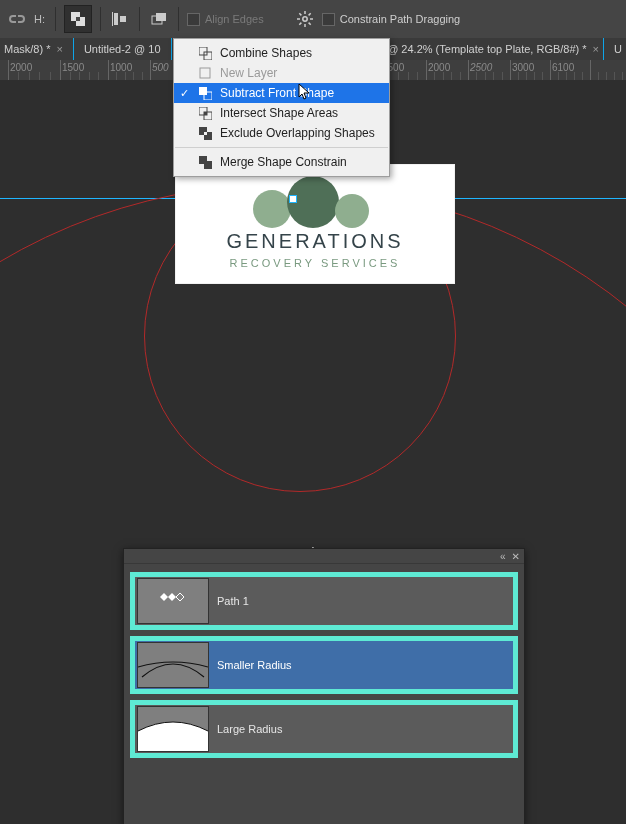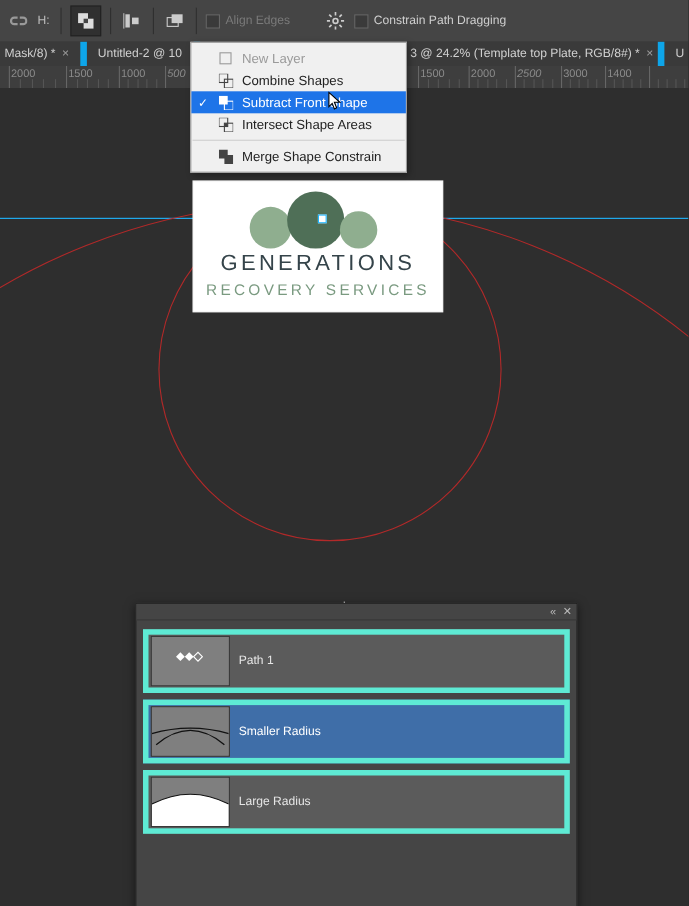--- a/index.html
+++ b/index.html
@@ -6,40 +6,40 @@
   .toolbar{position:absolute;left:0;top:0;right:0;height:38px;background:#454545;border-bottom:1px solid #2a2a2a;display:flex;align-items:center;padding:0 6px;gap:6px}
   .tb-sep{width:1px;height:24px;background:#2f2f2f;margin:0 2px}
   .tb-icon{width:22px;height:22px;display:flex;align-items:center;justify-content:center;color:#ccc}
   .tb-icon svg{display:block}
   .tb-label{color:#7a7a7a;font-size:11px}
   .tb-field{color:#bdbdbd;font-size:11px;margin-right:2px}
   .gear{color:#ccc}
   .chk{width:11px;height:11px;border:1px solid #666;background:#3a3a3a;display:inline-block;vertical-align:middle;margin-right:5px}
   .chkrow{display:flex;align-items:center;color:#cfcfcf;font-size:11px}
   .tabbar{position:absolute;left:0;top:38px;right:0;height:22px;background:#3a3a3a;border-bottom:1px solid #222;display:flex;align-items:stretch}
-  .tab{padding:0 10px;display:flex;align-items:center;gap:6px;border-right:6px solid #0ea5e9;color:#d0d0d0;font-size:11px;white-space:nowrap}
+  .tab{padding:0 10px;display:flex;align-items:center;gap:6px;border-right:1px solid #0ea5e9;color:#d0d0d0;font-size:11px;white-space:nowrap}
   .tab.cut-left{padding-left:4px}
   .tab.cut-right{padding-right:4px}
   .tab .x{color:#9a9a9a;font-size:11px;line-height:1}
   .ruler{position:absolute;left:0;top:60px;right:0;height:20px;background:#3e3e3e;border-bottom:1px solid #222;overflow:hidden}
   .tick{position:absolute;top:0;bottom:0;width:1px;background:#555}
   .tick.minor{top:12px;background:#555}
   .tick.major{top:0;background:#666}
   .ticklabel{position:absolute;top:2px;font-size:10px;color:#8a8a8a;transform:translateX(2px)}
   .canvas{position:absolute;left:0;top:80px;right:0;bottom:0;background:#2e2e2e;overflow:hidden}
   .guide-h{position:absolute;left:0;right:0;height:1px;background:#1fb6ff}
   .logo-card{position:absolute;background:#fff;box-shadow:0 0 0 1px rgba(0,0,0,.05) inset}
   .logo-wrap{width:100%;height:100%;display:flex;flex-direction:column;align-items:center;justify-content:center}
   .trees{position:relative;width:140px;height:44px}
   .tree{position:absolute;border-radius:50%}
   .t1{width:38px;height:38px;background:#8fae8f;left:8px;top:10px}
   .t2{width:52px;height:52px;background:#4f6f57;left:42px;top:-4px}
   .t3{width:34px;height:34px;background:#8fae8f;left:90px;top:14px}
   .brand{font-size:20px;letter-spacing:3px;color:#35444a;margin-top:6px;font-weight:400}
-  .brand-sub{font-size:14px;letter-spacing:3px;color:#7a9a80;margin-top:4px}
+  .brand-sub{font-size:11px;letter-spacing:3px;color:#7a9a80;margin-top:4px}
   .sel-handle{position:absolute;width:6px;height:6px;background:#fff;border:1px solid #1fb6ff}
   .circle-path{position:absolute;border:1px solid #b22929;border-radius:50%;background:none}
   .dropdown{position:absolute;background:#f0f0f0;border:1px solid #9d9d9d;box-shadow:2px 2px 6px rgba(0,0,0,.35);min-width:195px;padding:4px 0;color:#222;font-size:12px;z-index:100}
   .dd-item{display:flex;align-items:center;height:20px;padding:0 14px 0 24px;gap:8px;position:relative}
   .dd-item.disabled{color:#9a9a9a}
   .dd-item.hover{background:#1e74e8;color:#fff}
   .dd-item .check{position:absolute;left:6px;color:inherit;font-size:11px}
   .dd-item .ico{width:14px;height:14px;display:flex;align-items:center;justify-content:center}
   .dd-sep{height:1px;background:#cfcfcf;margin:4px 1px}
   .cursor{position:absolute;width:14px;height:18px;z-index:101}
@@ -178,95 +178,105 @@
     <div class="tick minor" style="left: 484.8px;"></div>
     <div class="tick minor" style="left: 493.2px;"></div>
     <div class="tick minor" style="left: 501.6px;"></div>
     <div class="tick major" style="left: 510px;"></div>
     <div class="ticklabel" style="left: 510px;">3000</div>
     <div class="tick minor" style="left: 518px;"></div>
     <div class="tick minor" style="left: 526px;"></div>
     <div class="tick minor" style="left: 534px;"></div>
     <div class="tick minor" style="left: 542px;"></div>
     <div class="tick major" style="left: 550px;"></div>
-    <div class="ticklabel" style="left: 550px;">1400</div>
+    <div class="ticklabel" style="left: 550px;">6100</div>
     <div class="tick minor" style="left: 558px;"></div>
     <div class="tick minor" style="left: 566px;"></div>
     <div class="tick minor" style="left: 574px;"></div>
     <div class="tick minor" style="left: 582px;"></div>
     <div class="tick major" style="left: 590px;"></div>
     <div class="ticklabel" style="left: 580px; margin-top: 47px;">4000</div>
     <div class="tick minor" style="left: 598px;"></div>
     <div class="tick minor" style="left: 606px;"></div>
     <div class="tick minor" style="left: 614px;"></div>
     <div class="tick minor" style="left: 622px;"></div>
   </div>
 
 <div class="canvas">
 
   <div class="guide-h" style="top:118px"></div>
 
   <div class="circle-path" style="left:-270px;top:104px;width:1100px;height:1100px"></div>
 
   <div class="circle-path" style="left:144px;top:100px;width:310px;height:310px"></div>
 
-  <div class="logo-card" style="left:175px;top:84px;width:228px;height:120px">
+  <div class="logo-card" style="left:175px;top:84px;width:280px;height:120px">
     <div class="logo-wrap">
       <div class="trees">
         <div class="tree t1"></div>
           <div class="tree t2"></div>
           <div class="tree t3"></div>
       </div>
       <div class="brand">GENERATIONS</div>
       <div class="brand-sub">RECOVERY SERVICES</div>
     </div>
   </div>
 
   <div class="sel-handle" style="left:289px;top:115px"></div>
 
   <span class="wy" style="top:464px">|</span>
 </div>
 
 <div class="dropdown" style="left:173px;top:38px">
+  <div class="dd-item">
+    <span class="ico">
+        <svg width="13" height="13">
+          <rect x="0" y="0" width="8" height="8" fill="none" stroke="#444"></rect>
+          <rect x="5" y="5" width="8" height="8" fill="none" stroke="#444"></rect>
+        </svg>
+      </span>
+    <span>Combine Shapes</span>
+  </div>
   <div class="dd-item disabled">
     <span class="ico">
         <svg width="12" height="12">
           <rect x="1" y="1" width="10" height="10" fill="none" stroke="#9a9a9a"></rect>
         </svg>
       </span>
     <span>New Layer</span>
-  </div>
-  <div class="dd-item">
-    <span class="ico">
-        <svg width="13" height="13">
-          <rect x="0" y="0" width="8" height="8" fill="none" stroke="#444"></rect>
-          <rect x="5" y="5" width="8" height="8" fill="none" stroke="#444"></rect>
-        </svg>
-      </span>
-    <span>Combine Shapes</span>
   </div>
   <div class="dd-item hover">
     <span class="check">✓</span>
     <span class="ico">
         <svg width="13" height="13">
           <rect x="0" y="0" width="8" height="8" fill="#fff"></rect>
           <rect x="5" y="5" width="8" height="8" fill="none" stroke="#fff"></rect>
         </svg>
       </span>
     <span>Subtract Front Shape</span>
   </div>
   <div class="dd-item">
     <span class="ico">
         <svg width="13" height="13">
           <rect x="0" y="0" width="8" height="8" fill="none" stroke="#444"></rect>
           <rect x="5" y="5" width="8" height="8" fill="none" stroke="#444"></rect>
           <rect x="5" y="5" width="3" height="3" fill="#444"></rect>
         </svg>
       </span>
     <span>Intersect Shape Areas</span>
+  </div>
+  <div class="dd-item">
+    <span class="ico">
+        <svg width="13" height="13">
+          <rect x="0" y="0" width="8" height="8" fill="#444"></rect>
+          <rect x="5" y="5" width="8" height="8" fill="#444"></rect>
+          <rect x="5" y="5" width="3" height="3" fill="#f0f0f0"></rect>
+        </svg>
+      </span>
+    <span>Exclude Overlapping Shapes</span>
   </div>
   <div class="dd-sep"></div>
   <div class="dd-item">
     <span class="ico">
         <svg width="13" height="13">
           <path d="M0 0h8v5h5v8H5V8H0z" fill="#444"></path>
         </svg>
       </span>
     <span>Merge Shape Constrain</span>
   </div>

